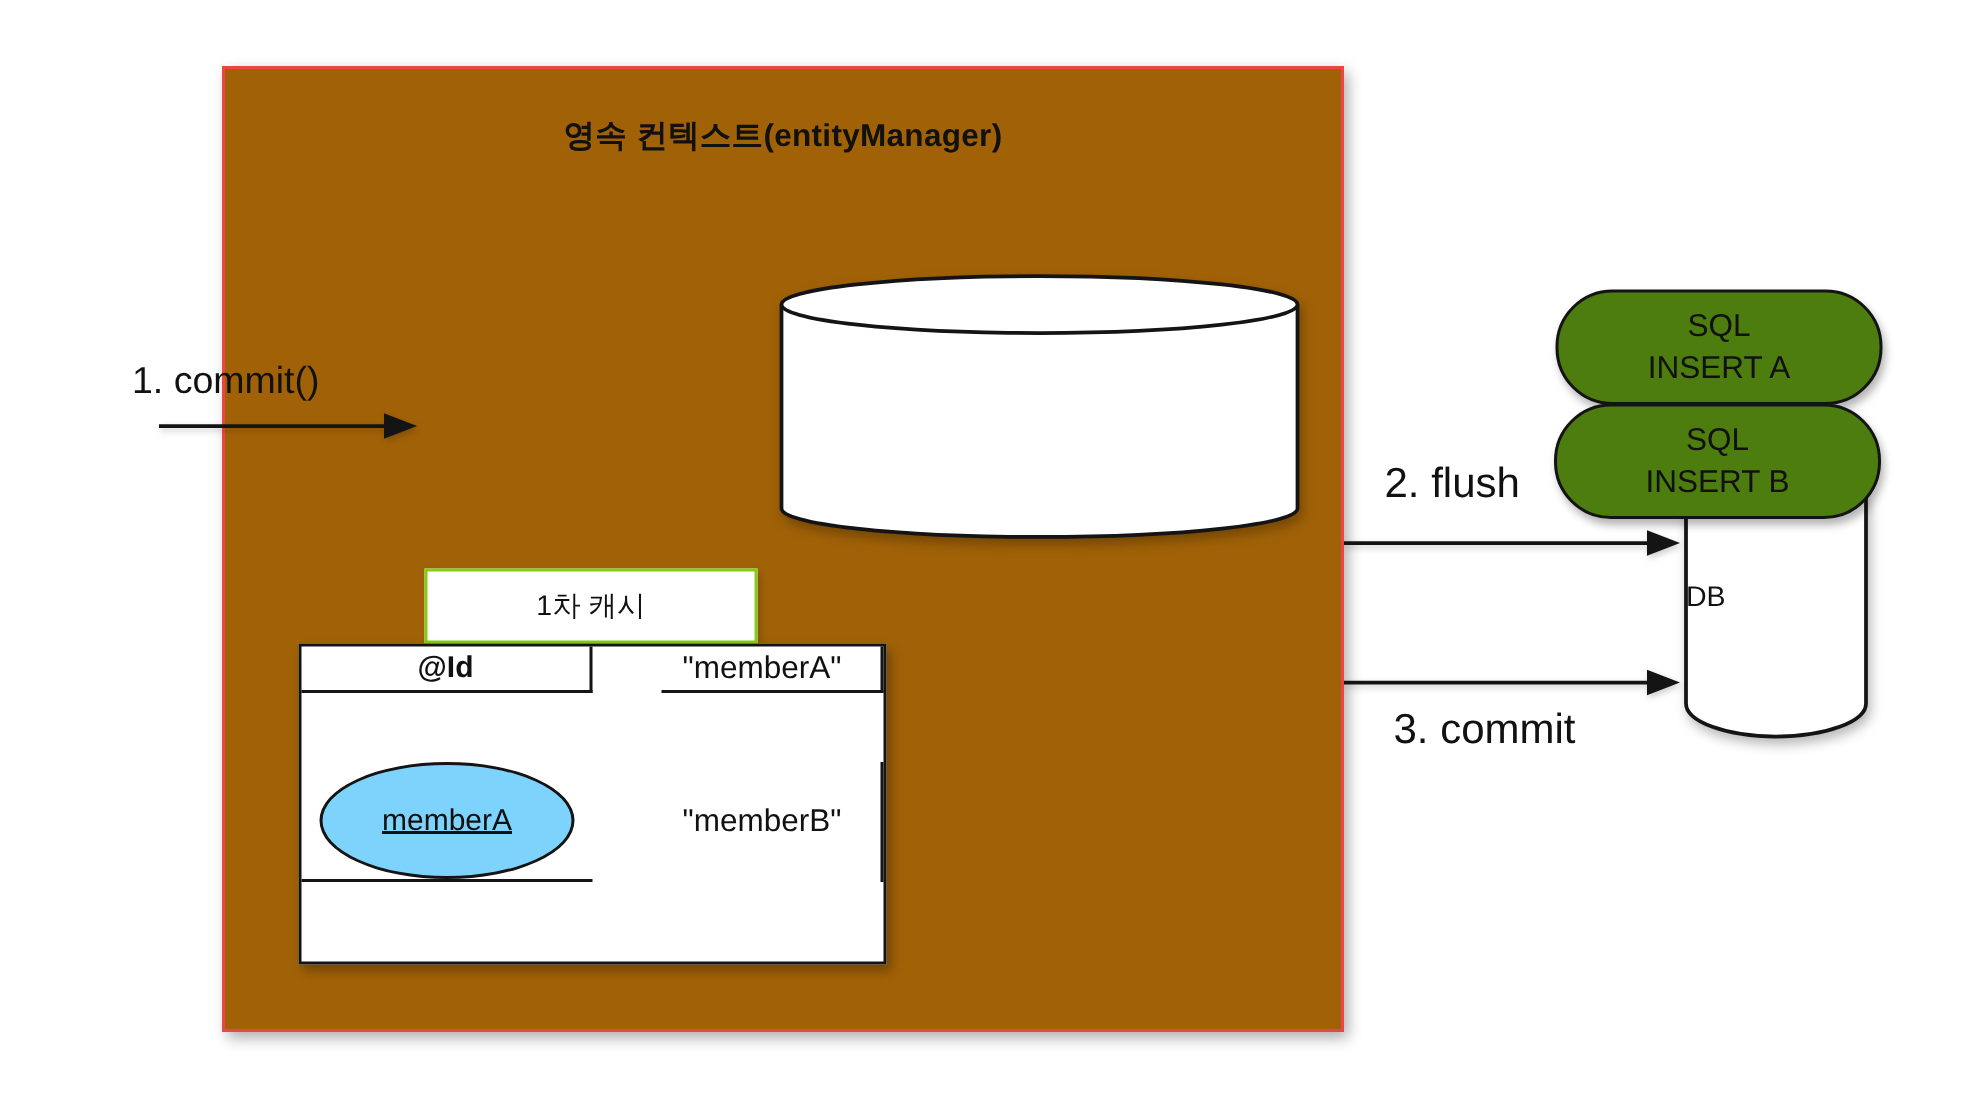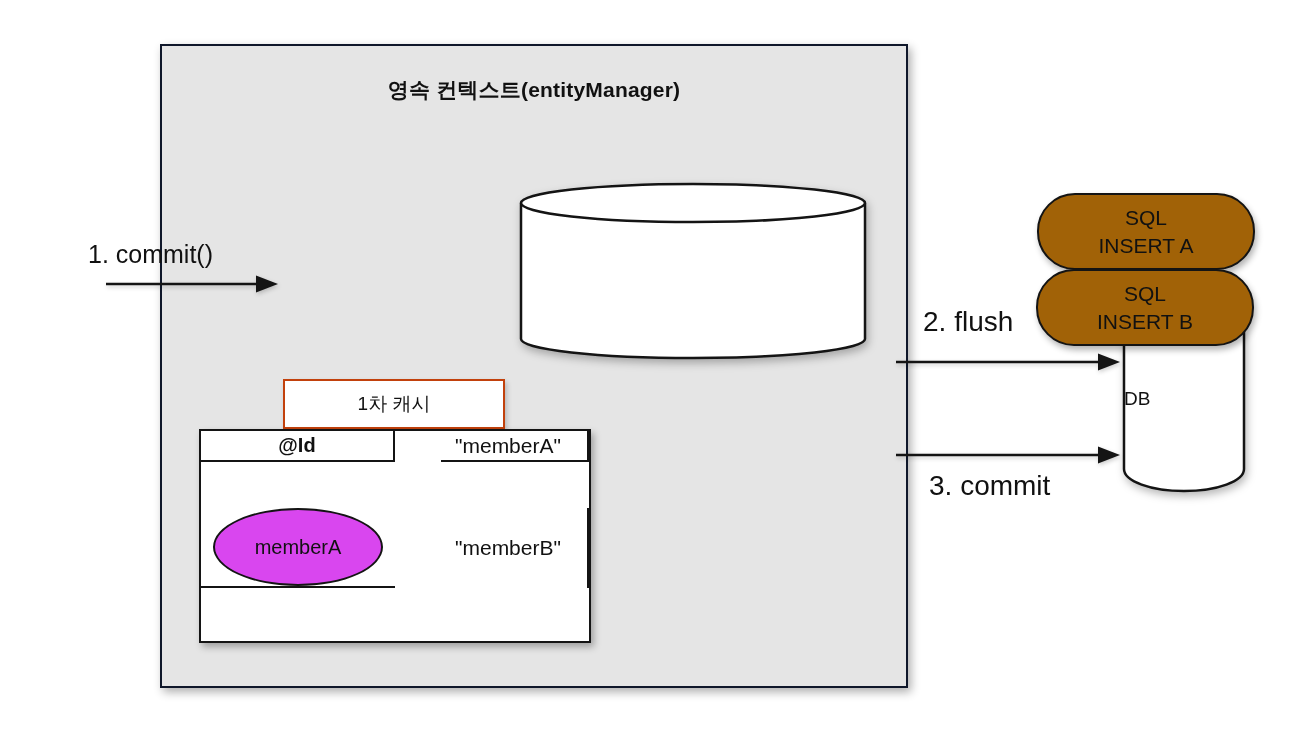--- a/index.html
+++ b/index.html
@@ -8,25 +8,25 @@
     width: 1316px;
     height: 740px;
     background: #ffffff;
     font-family: "Liberation Sans", sans-serif;
     color: #111111;
     overflow: hidden;
   }
   
   .pc-box {
     position: absolute;
-    left: 160px; top: 44px;
+    left: 148px; top: 44px;
     width: 748px; height: 644px;
     box-sizing: border-box;
-    background: #e5e5e5;
-    border: 2px solid #0f172a;
+    background: #a16207;
+    border: 2px solid #ef4444;
     box-shadow: 3px 4px 9px rgba(0,0,0,0.32);
     z-index: 1;
   }
   .pc-title {
     position: absolute;
     left: 0; top: 30px; width: 100%;
     text-align: center;
     font-size: 21px;
     font-weight: 700;
     letter-spacing: 0.2px;
@@ -47,21 +47,21 @@
     font-size: 24px;
     z-index: 3;
   }
   
   .cache-tag {
     position: absolute;
     left: 283px; top: 379px;
     width: 222px; height: 50px;
     box-sizing: border-box;
     background: #ffffff;
-    border: 2px solid #c2410c;
+    border: 2px solid #84cc16;
     display: flex; align-items: center; justify-content: center;
     font-size: 19px;
     z-index: 2;
     box-shadow: 2px 3px 5px rgba(0,0,0,0.2);
   }
   .cache-table {
     position: absolute;
     left: 199px; top: 429px;
     width: 392px; height: 214px;
     box-sizing: border-box;
@@ -90,30 +90,31 @@
   .cache-table .td-entity {
     justify-content: center;
     border-bottom: 2px solid #141414;
   }
   .cache-table .last { border-bottom: none; }
   .entity-ellipse {
     width: 170px; height: 78px;
     box-sizing: border-box;
     border: 2.5px solid #141414;
     border-radius: 50%;
-    background: #d946ef;
+    background: #7dd3fc;
     display: flex; align-items: center; justify-content: center;
     font-size: 20px;
+    text-decoration: underline;
   }
   
   .sql-box {
     position: absolute;
     width: 218px; height: 77px;
     box-sizing: border-box;
-    background: #a16207;
+    background: #4d7c0f;
     border: 2.5px solid #141414;
     border-radius: 38px;
     display: flex; flex-direction: column;
     align-items: center; justify-content: center;
     font-size: 21px;
     line-height: 28px;
     box-shadow: 2px 4px 6px rgba(0,0,0,0.3);
   }
   .sql-a { left: 1037px; top: 193px; z-index: 4; }
   .sql-b { left: 1036px; top: 269px; z-index: 5; }

